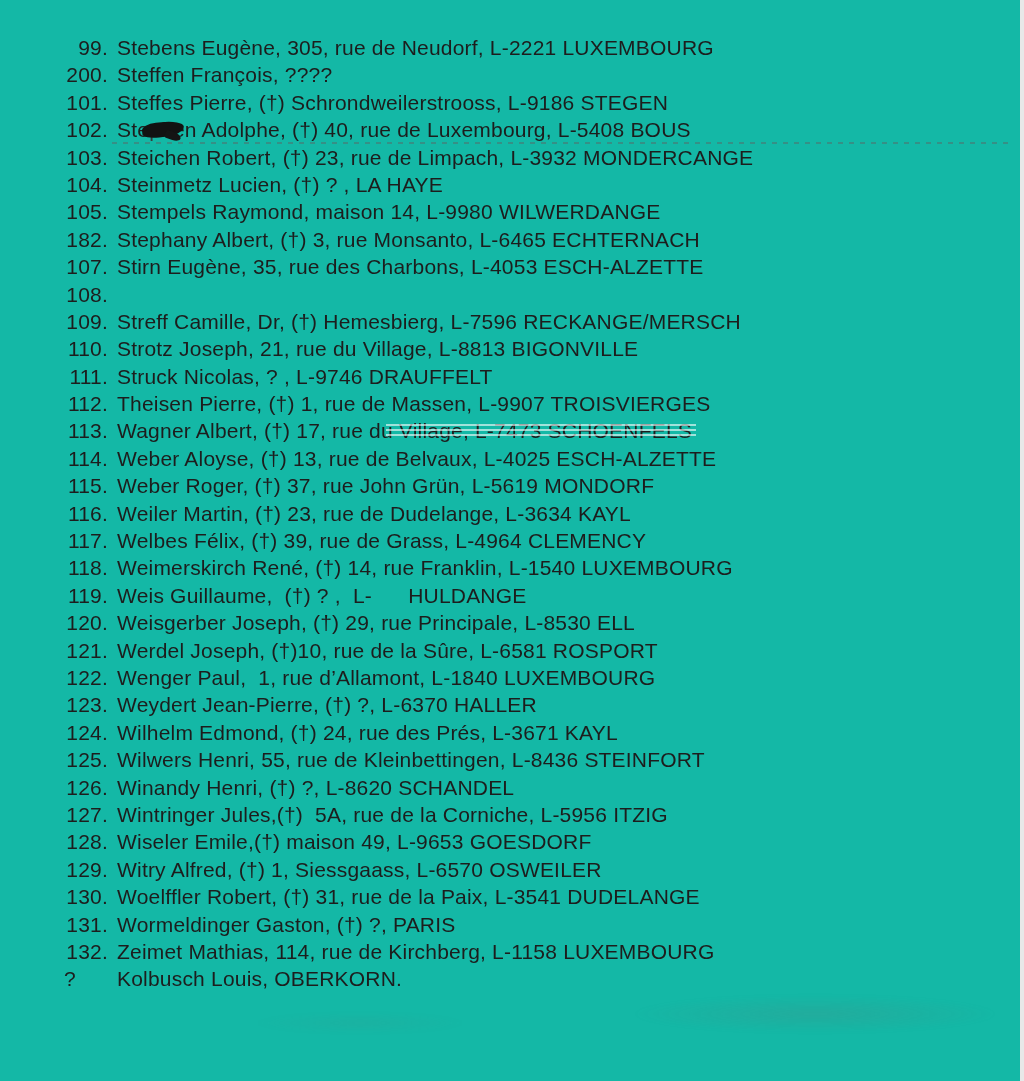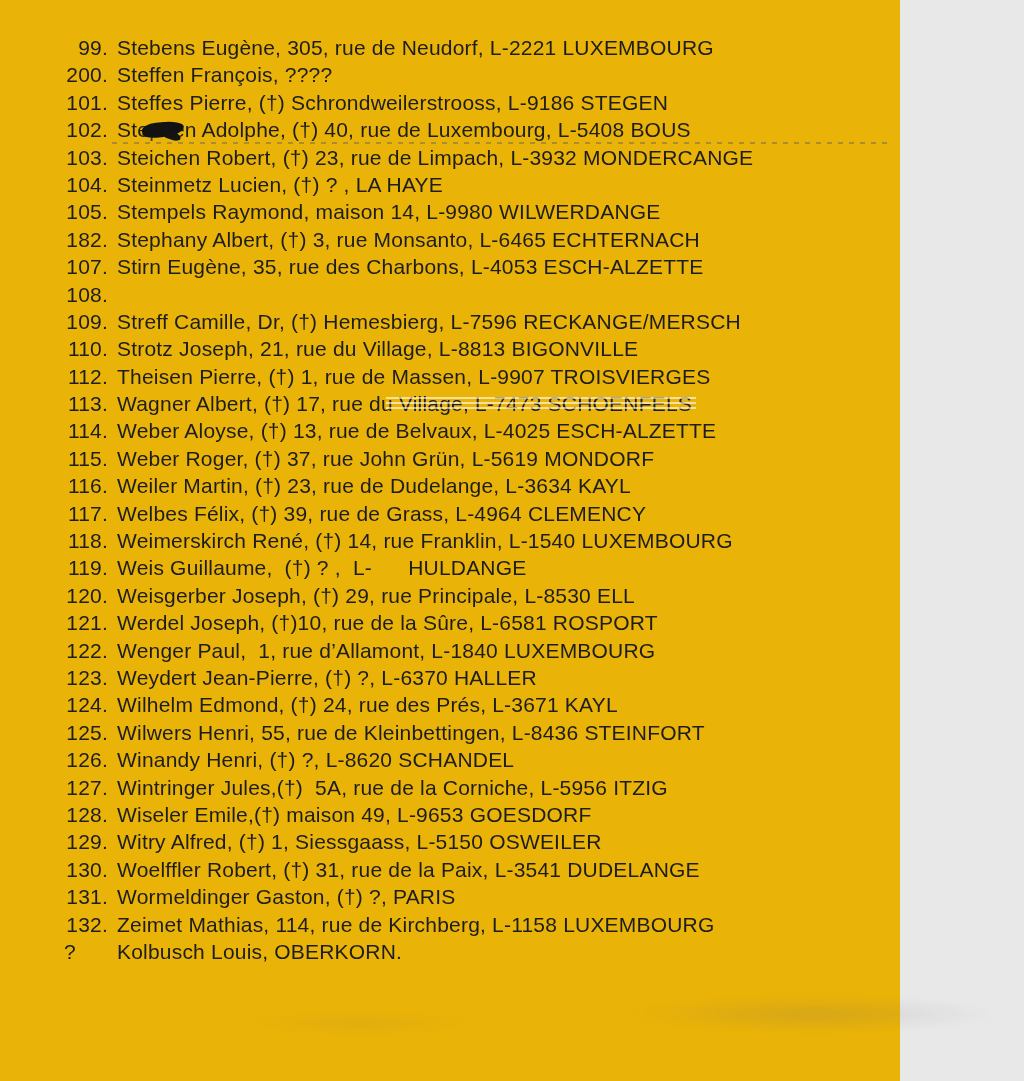--- a/index.html
+++ b/index.html
@@ -1,18 +1,18 @@
 <!DOCTYPE html>
 <html><head>
 <meta charset="utf-8">
 <style>
   html,body{margin:0;padding:0;background:#e8e8e8;}
   body{width:1024px;height:1081px;overflow:hidden;}
   .page{
-    position:relative;width:900px;height:1081px;background:#eab308;
+    position:relative;width:1020px;height:1081px;background:#14b8a6;
     font-family:"Liberation Sans","DejaVu Sans",sans-serif;
     color:#1d1d1d;
   }
   .list{position:absolute;left:64px;top:34px;right:8px;}
   .line{
     display:flex;height:27.4px;line-height:27.4px;
     font-size:21px;letter-spacing:.2px;white-space:pre;
   }
   .num{width:44px;flex:0 0 44px;text-align:right;}
   .num.left{text-align:left;}
@@ -64,38 +64,39 @@
       <div class="line"><span class="num">101.</span><span class="text">Steffes Pierre, (†) Schrondweilerstrooss, L-9186 STEGEN</span></div>
       <div class="line ghost"><span class="num">102.</span><span class="text"><span>Ste</span><span class="smudge">ph</span><span>en Adolphe, (†) 40, rue de Luxembourg, L-5408 BOUS</span></span></div>
       <div class="line"><span class="num">103.</span><span class="text">Steichen Robert, (†) 23, rue de Limpach, L-3932 MONDERCANGE</span></div>
       <div class="line"><span class="num">104.</span><span class="text">Steinmetz Lucien, (†) ? , LA HAYE</span></div>
       <div class="line"><span class="num">105.</span><span class="text">Stempels Raymond, maison 14, L-9980 WILWERDANGE</span></div>
       <div class="line"><span class="num">182.</span><span class="text">Stephany Albert, (†) 3, rue Monsanto, L-6465 ECHTERNACH</span></div>
       <div class="line"><span class="num">107.</span><span class="text">Stirn Eugène, 35, rue des Charbons, L-4053 ESCH-ALZETTE</span></div>
       <div class="line"><span class="num">108.</span></div>
       <div class="line"><span class="num">109.</span><span class="text">Streff Camille, Dr, (†) Hemesbierg, L-7596 RECKANGE/MERSCH</span></div>
       <div class="line"><span class="num">110.</span><span class="text">Strotz Joseph, 21, rue du Village, L-8813 BIGONVILLE</span></div>
+      <div class="line"><span class="num">111.</span><span class="text">Struck Nicolas, ? , L-9746 DRAUFFELT</span></div>
       <div class="line"><span class="num">112.</span><span class="text">Theisen Pierre, (†) 1, rue de Massen, L-9907 TROISVIERGES</span></div>
       <div class="line streak"><span class="num">113.</span><span class="text">Wagner Albert, (†) 17, rue du Village, L-7473 SCHOENFELS</span></div>
       <div class="line"><span class="num">114.</span><span class="text">Weber Aloyse, (†) 13, rue de Belvaux, L-4025 ESCH-ALZETTE</span></div>
       <div class="line"><span class="num">115.</span><span class="text">Weber Roger, (†) 37, rue John Grün, L-5619 MONDORF</span></div>
       <div class="line"><span class="num">116.</span><span class="text">Weiler Martin, (†) 23, rue de Dudelange, L-3634 KAYL</span></div>
       <div class="line"><span class="num">117.</span><span class="text">Welbes Félix, (†) 39, rue de Grass, L-4964 CLEMENCY</span></div>
       <div class="line"><span class="num">118.</span><span class="text">Weimerskirch René, (†) 14, rue Franklin, L-1540 LUXEMBOURG</span></div>
       <div class="line"><span class="num">119.</span><span class="text">Weis Guillaume,  (†) ? ,  L-      HULDANGE</span></div>
       <div class="line"><span class="num">120.</span><span class="text">Weisgerber Joseph, (†) 29, rue Principale, L-8530 ELL</span></div>
       <div class="line"><span class="num">121.</span><span class="text">Werdel Joseph, (†)10, rue de la Sûre, L-6581 ROSPORT</span></div>
       <div class="line"><span class="num">122.</span><span class="text">Wenger Paul,  1, rue d’Allamont, L-1840 LUXEMBOURG</span></div>
       <div class="line"><span class="num">123.</span><span class="text">Weydert Jean-Pierre, (†) ?, L-6370 HALLER</span></div>
       <div class="line"><span class="num">124.</span><span class="text">Wilhelm Edmond, (†) 24, rue des Prés, L-3671 KAYL</span></div>
       <div class="line"><span class="num">125.</span><span class="text">Wilwers Henri, 55, rue de Kleinbettingen, L-8436 STEINFORT</span></div>
       <div class="line"><span class="num">126.</span><span class="text">Winandy Henri, (†) ?, L-8620 SCHANDEL</span></div>
       <div class="line"><span class="num">127.</span><span class="text">Wintringer Jules,(†)  5A, rue de la Corniche, L-5956 ITZIG</span></div>
       <div class="line"><span class="num">128.</span><span class="text">Wiseler Emile,(†) maison 49, L-9653 GOESDORF</span></div>
-      <div class="line"><span class="num">129.</span><span class="text">Witry Alfred, (†) 1, Siessgaass, L-5150 OSWEILER</span></div>
+      <div class="line"><span class="num">129.</span><span class="text">Witry Alfred, (†) 1, Siessgaass, L-6570 OSWEILER</span></div>
       <div class="line"><span class="num">130.</span><span class="text">Woelffler Robert, (†) 31, rue de la Paix, L-3541 DUDELANGE</span></div>
       <div class="line"><span class="num">131.</span><span class="text">Wormeldinger Gaston, (†) ?, PARIS</span></div>
       <div class="line"><span class="num">132.</span><span class="text">Zeimet Mathias, 114, rue de Kirchberg, L-1158 LUXEMBOURG</span></div>
       <div class="line"><span class="num left">?</span><span class="text">Kolbusch Louis, OBERKORN.</span></div>
     </div>
   <div class="noise n1"></div>
   <div class="noise n2"></div>
 </div>
 
 </body></html>

